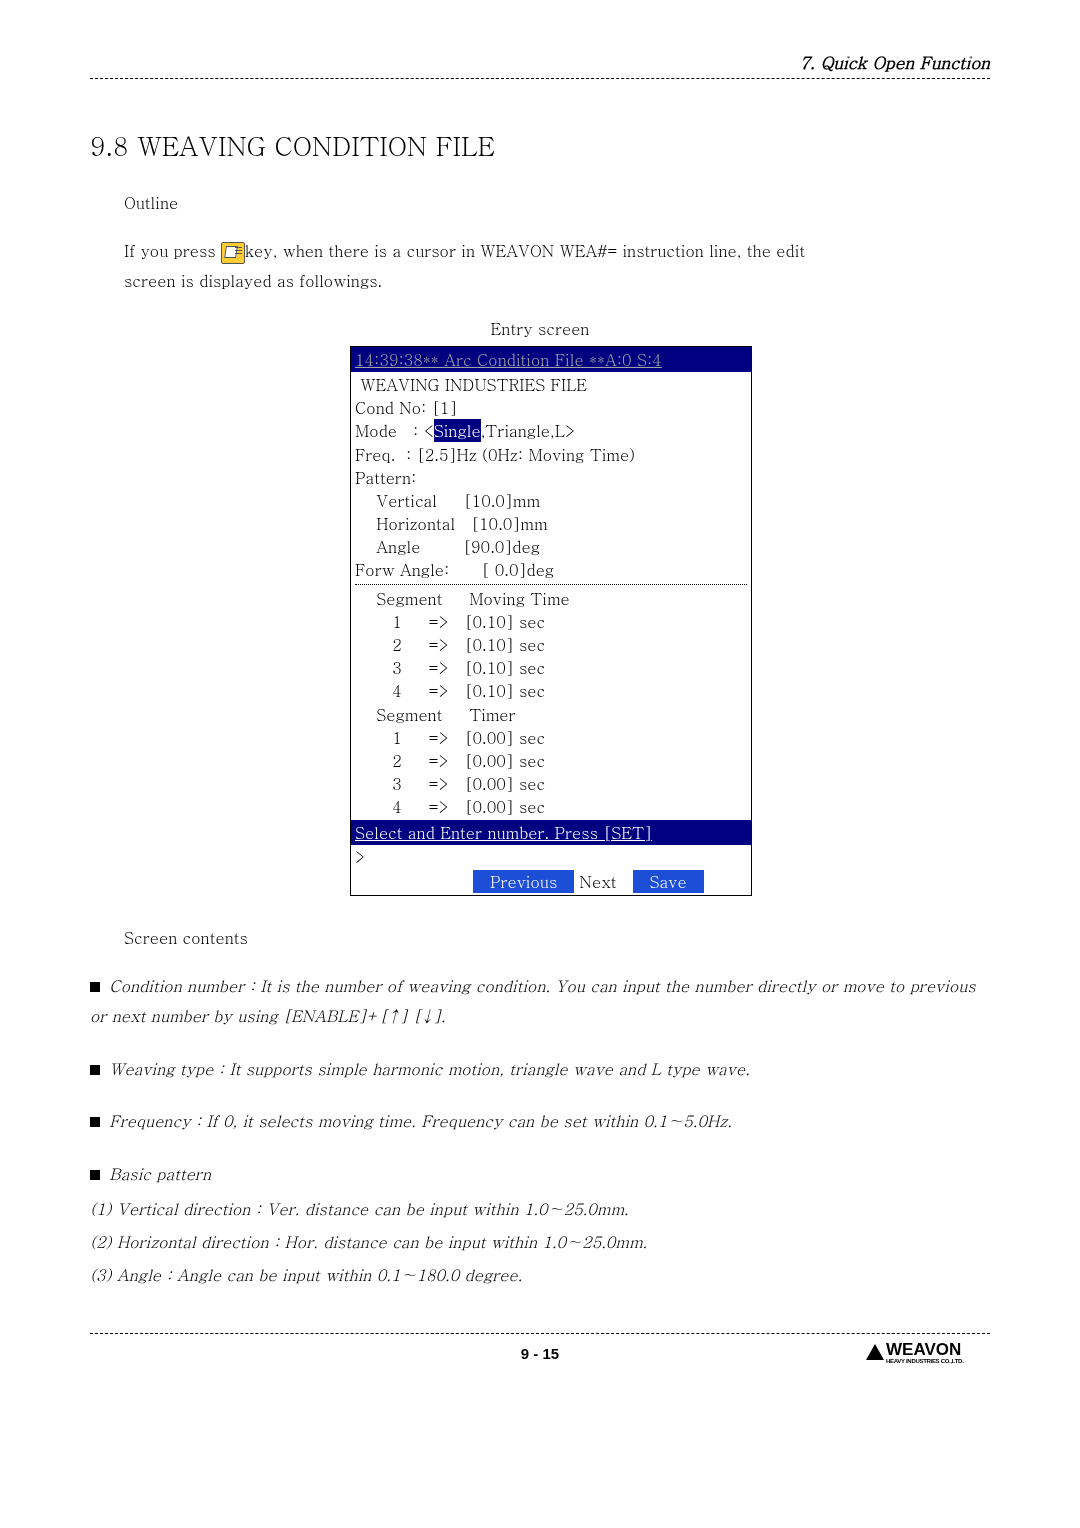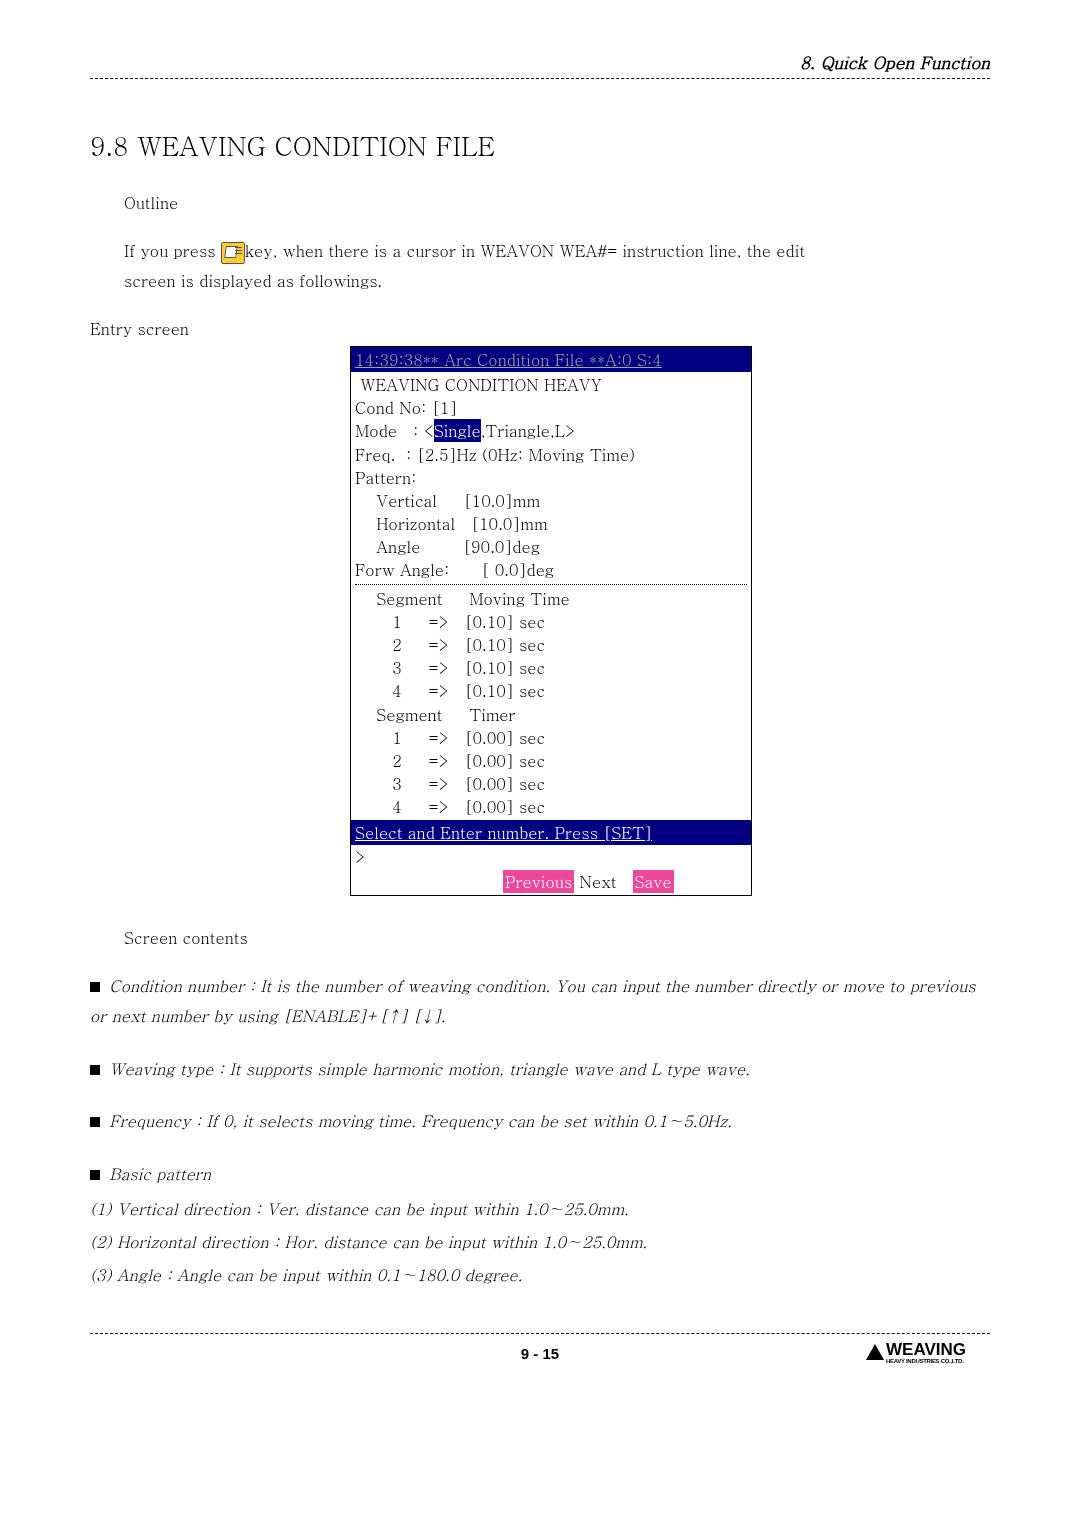--- a/index.html
+++ b/index.html
@@ -73,20 +73,21 @@
     right: 2px;
     top: 4px;
     width: 7px;
     height: 1px;
     background: #555;
     box-shadow: 0 3px 0 #555, 0 6px 0 #555;
   }
   .entry-label {
     font-size: 16px;
     margin-bottom: 6px;
+    text-align: center;
   }
   .terminal-wrap {
     margin-left: 260px;
     margin-top: 6px;
     margin-bottom: 30px;
   }
   .terminal {
     border: 1.5px solid #000;
     width: 400px;
     font-family: "Batang", "Courier New", monospace;
@@ -121,23 +122,23 @@
     text-decoration: underline;
   }
   .term-prompt {
     padding: 0 4px 2px 4px;
   }
   .term-buttons {
     text-align: center;
     padding: 0 4px 2px 4px;
   }
   .btn-inv {
-    background: #ec4899;
+    background: #1d4ed8;
     color: #fff;
-    padding: 0 2px;
+    padding: 0 17px;
   }
   .bullet-list {
     margin-left: 0;
     padding-left: 0;
     font-style: italic;
   }
   .bullet-item {
     margin-bottom: 22px;
     line-height: 1.9;
   }
@@ -207,42 +208,42 @@
     font-family: Arial, sans-serif;
     font-weight: bold;
     letter-spacing: -0.3px;
   }
 </style>
 </head>
 <body>
 
 <div class="page">
 
-  <div class="header">8. Quick Open Function</div>
+  <div class="header">7. Quick Open Function</div>
   <hr class="hr-dash">
 
   <div class="section-title">9.8 WEAVING CONDITION FILE</div>
 
   <div class="sub-indent">
     <div class="sub-heading">Outline</div>
 
     <div class="paragraph">
       <span>  If you press </span>
       <span class="inline-icon"></span><span>key, when there is a cursor in WEAVON WEA#= instruction line, the edit</span><br>
       <span>screen is displayed as followings.</span>
     </div>
   </div>
 
   <div class="entry-label">Entry screen</div>
 
   <div class="terminal-wrap">
     <div class="terminal">
       <div class="term-titlebar">14:39:38** Arc Condition File **A:0 S:4</div>
       <div class="term-body">
-        <div class="term-row"> WEAVING CONDITION HEAVY</div>
+        <div class="term-row"> WEAVING INDUSTRIES FILE</div>
         <div class="term-row">Cond No: [1]</div>
         <div class="term-row"><span>Mode   : &lt;</span><span class="highlight">Single</span><span>,Triangle,L&gt;</span></div>
         <div class="term-row">Freq.  : [2.5]Hz (0Hz: Moving Time)</div>
         <div class="term-row">Pattern:</div>
         <div class="term-row">    Vertical     [10.0]mm</div>
         <div class="term-row">    Horizontal   [10.0]mm</div>
         <div class="term-row">    Angle        [90.0]deg</div>
         <div class="term-row">Forw Angle:      [ 0.0]deg</div>
         <div class="dotted-sep"></div>
         <div class="term-row">    Segment     Moving Time</div>
@@ -290,19 +291,19 @@
     <div class="numbered-item">(3) Angle : Angle can be input within 0.1∼180.0 degree.</div>
   </div>
 
   <div class="footer">
     <hr class="footer-dash">
     <div class="footer-row">
       <div style="width:120px;"></div>
       <div class="page-num">9 - 15</div>
       <div class="logo">
         <div class="logo-tri"></div>
-        <div class="logo-text">WEAVING</div>
+        <div class="logo-text">WEAVON</div>
         <div class="logo-sub">HEAVY INDUSTRIES CO.,LTD.</div>
       </div>
     </div>
   </div>
 
 </div>
 
 </body></html>

